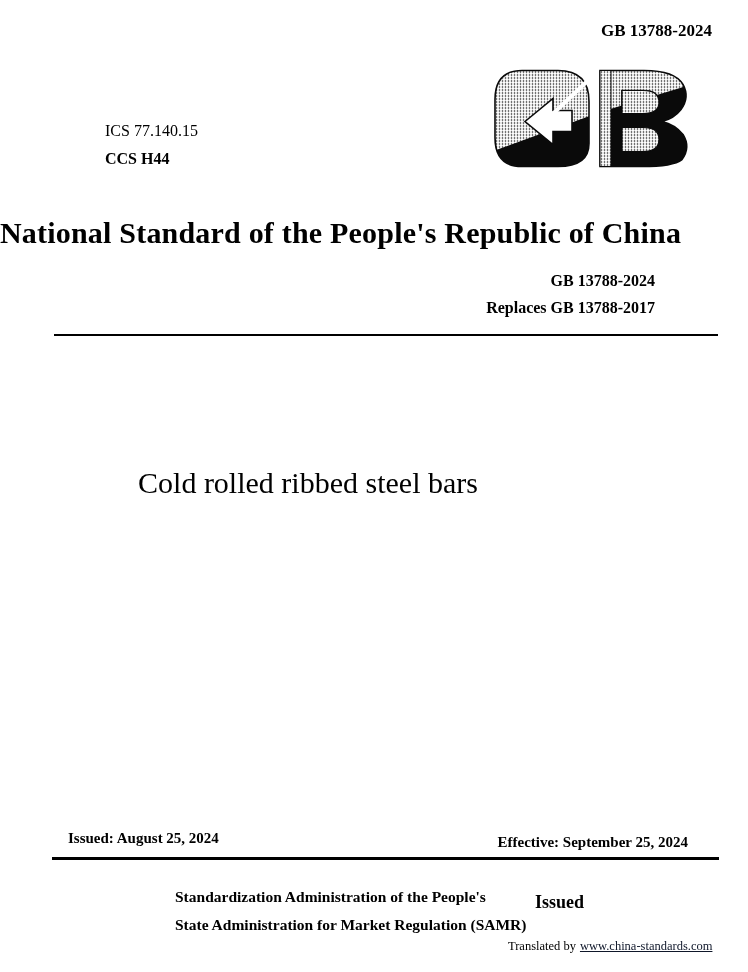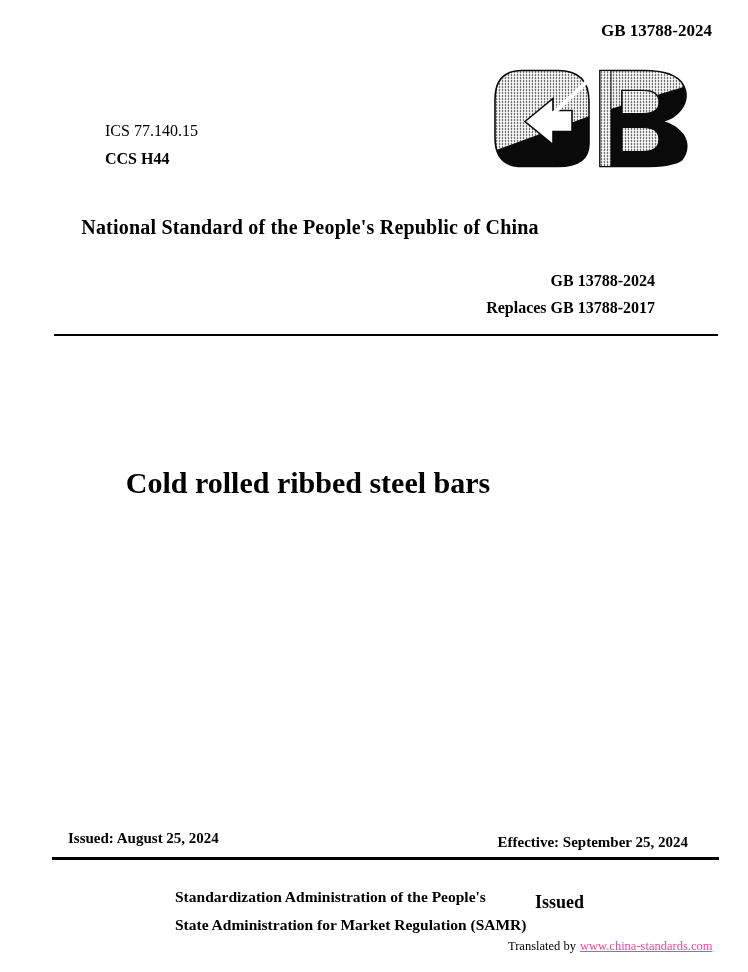--- a/index.html
+++ b/index.html
@@ -20,38 +20,38 @@
     font-size: 17px; font-weight: bold;
   }
   .ics-code  { left: 105px; top: 122px; font-size: 16px; font-weight: normal; }
   .ccs-code  { left: 105px; top: 150px; font-size: 16px; font-weight: bold; }
 
   .gb-logo { left: 492px; top: 67px; width: 203px; height: 103px; }
 
   .national-heading {
     left: 0; top: 216px; width: 620px;
     text-align: center;
-    font-size: 20px; font-weight: bold;
+    font-size: 30px; font-weight: bold;
     letter-spacing: 0.2px;
     white-space: nowrap;
   }
   .std-number-block {
     top: 267px; right: 93px;
     text-align: right;
     font-size: 16px; font-weight: bold;
     line-height: 27px;
   }
   .rule-top {
     left: 54px; top: 334px; width: 664px; height: 2px;
     background: #000;
   }
   .std-title {
     left: 0; top: 466px; width: 616px;
     text-align: center;
-    font-size: 30px; font-weight: bold;
+    font-size: 30px; font-weight: normal;
     white-space: nowrap;
   }
   .issued-date    { left: 68px;  top: 830px; font-size: 15px; font-weight: bold; }
   .effective-date { right: 60px; top: 834px; font-size: 15px; font-weight: bold; }
   .rule-bottom {
     left: 52px; top: 857px; width: 667px; height: 3px;
     background: #000;
   }
   .issuer-block {
     left: 175px; top: 883px;
@@ -63,21 +63,21 @@
     left: 535px; top: 892px;
     font-size: 18px; font-weight: bold;
   }
   .translated-line {
     left: 508px; top: 939px;
     font-size: 12.5px;
     white-space: nowrap;
   }
   .translated-line .prefix { margin-right: 4px; }
   .translator-link {
-    color: #ec4899;
+    color: #0f172a;
     text-decoration: underline;
     cursor: pointer;
   }
 </style>
 </head>
 <body>
 
 <div class="page">
 
   <div class="abs doc-number-top">GB 13788-2024</div>

